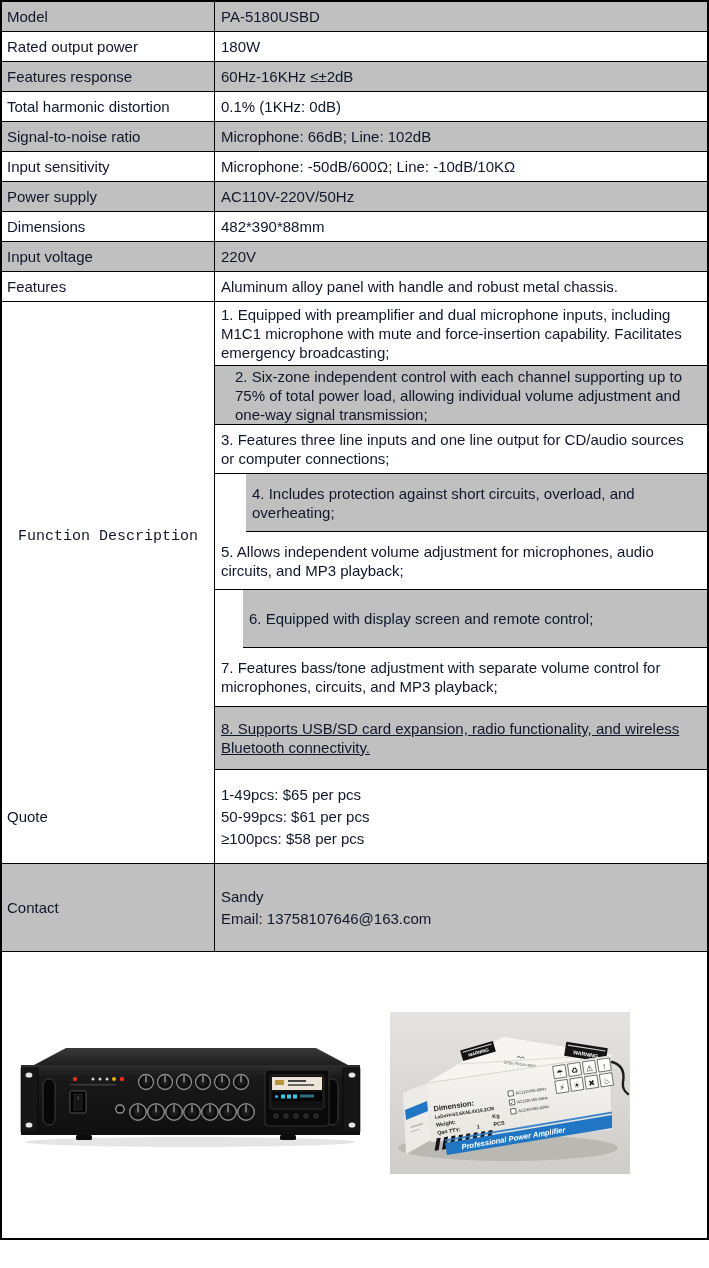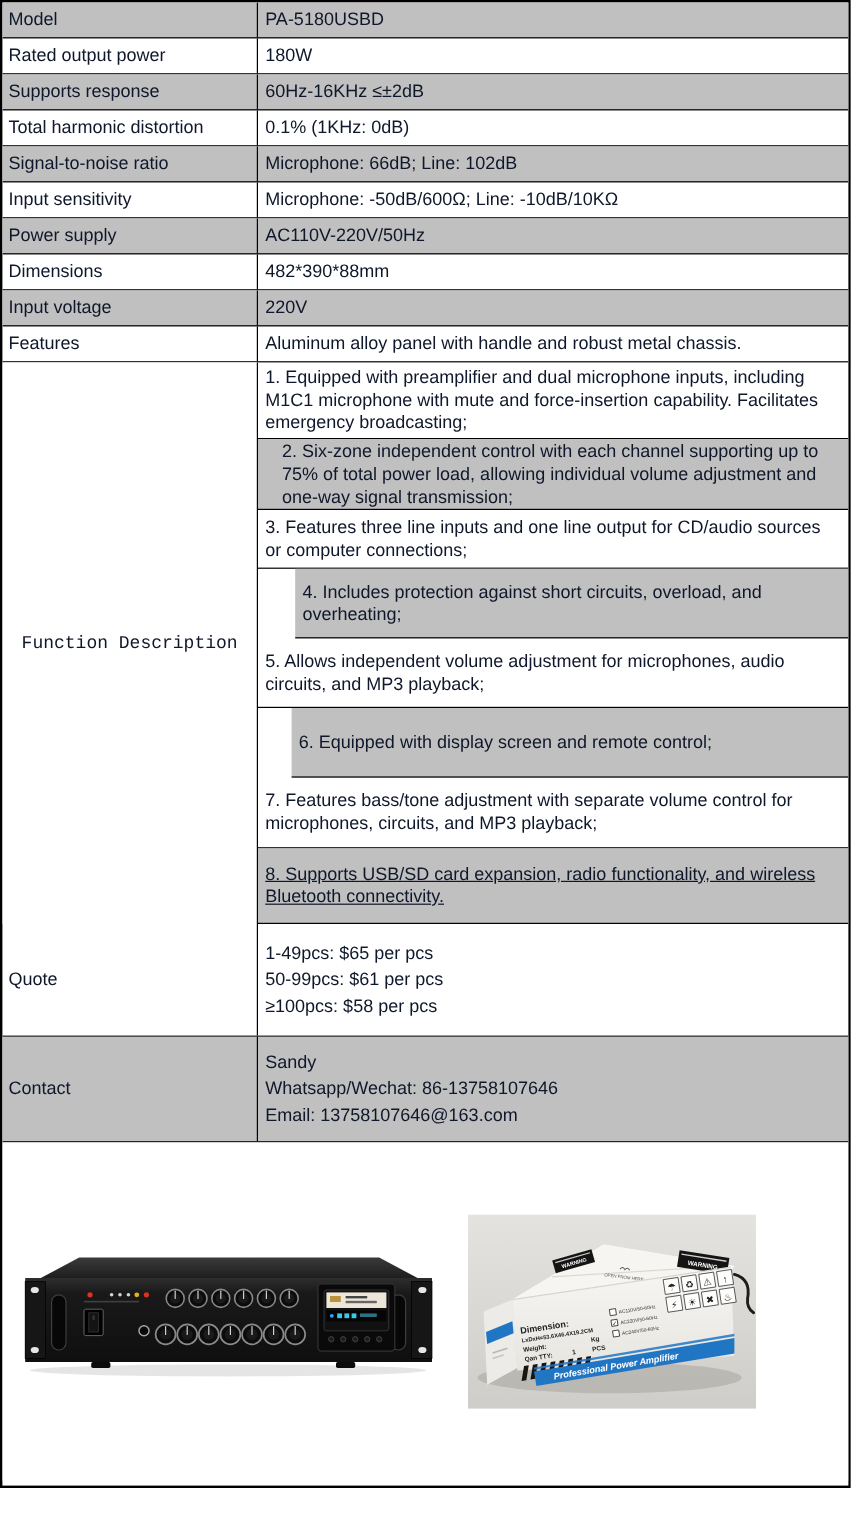--- a/index.html
+++ b/index.html
@@ -44,21 +44,21 @@
 
   <div class="row spec">
     <div class="cell-l">Model</div>
     <div class="cell-r">PA-5180USBD</div>
   </div>
   <div class="row spec">
     <div class="cell-l">Rated output power</div>
     <div class="cell-r">180W</div>
   </div>
   <div class="row spec">
-    <div class="cell-l">Supports response</div>
+    <div class="cell-l">Features response</div>
     <div class="cell-r">60Hz-16KHz ≤±2dB</div>
   </div>
   <div class="row spec">
     <div class="cell-l">Total harmonic distortion</div>
     <div class="cell-r">0.1% (1KHz: 0dB)</div>
   </div>
   <div class="row spec">
     <div class="cell-l">Signal-to-noise ratio</div>
     <div class="cell-r">Microphone: 66dB; Line: 102dB</div>
   </div>
@@ -103,21 +103,20 @@
       <div>1-49pcs: $65 per pcs</div>
       <div>50-99pcs: $61 per pcs</div>
       <div>≥100pcs: $58 per pcs</div>
     </div>
   </div>
 
   <div class="row contact-row">
     <div class="cell-l">Contact</div>
     <div class="cell-r multiline">
       <div>Sandy</div>
-      <div>Whatsapp/Wechat: 86-13758107646</div>
       <div>Email: 13758107646@163.com</div>
     </div>
   </div>
 
   <div class="photos">
 
     <svg class="amp-svg" viewBox="0 0 345 102">
       <defs>
         <linearGradient id="ampFace" x1="0" y1="0" x2="0" y2="1">
           <stop offset="0" stop-color="#2e2e2e"></stop>

